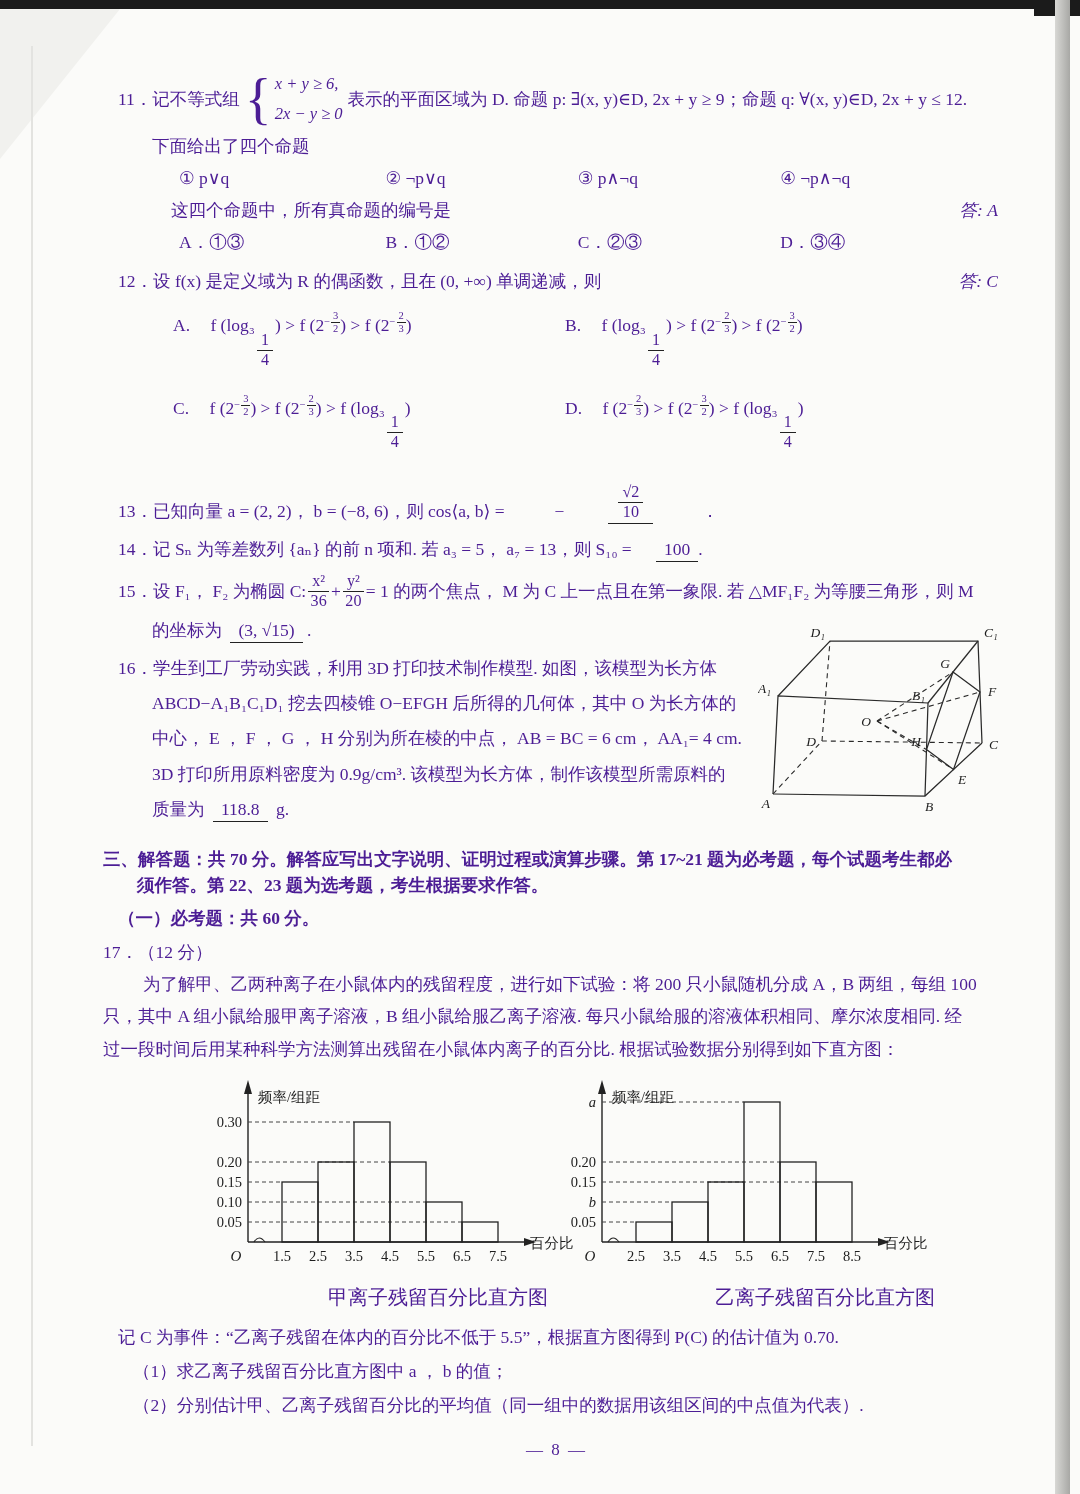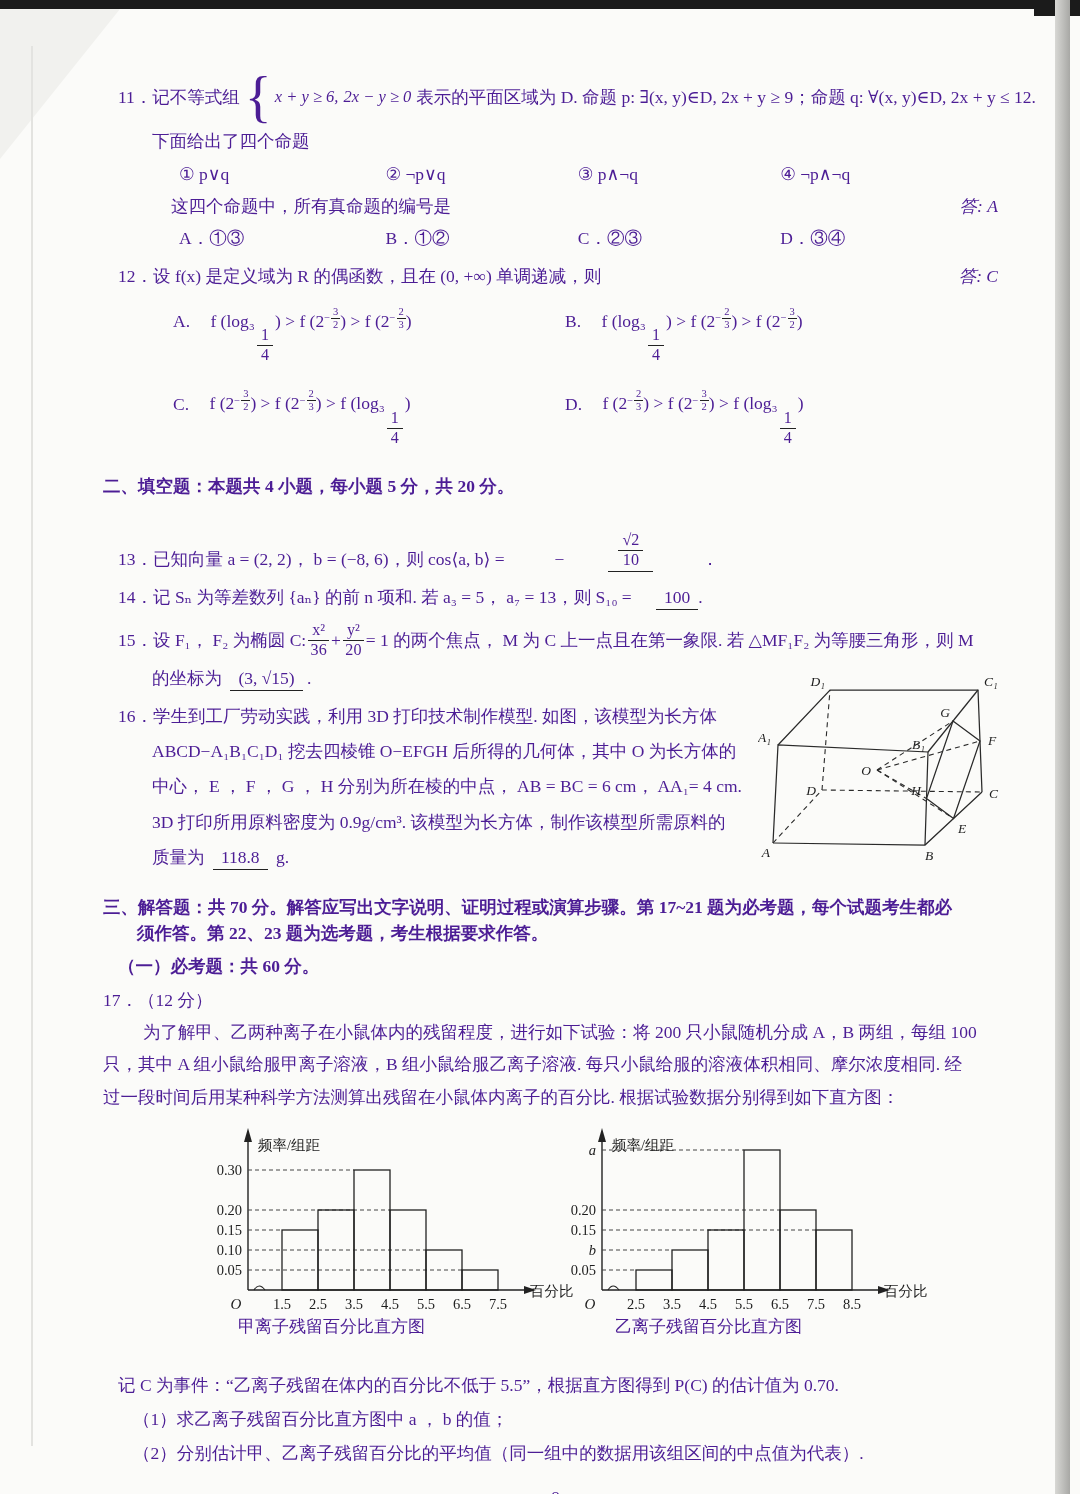--- a/index.html
+++ b/index.html
@@ -16,21 +16,21 @@
   .content{position:relative;padding:72px 70px 0 103px;font-size:17.5px;line-height:1.5;}
   .line{white-space:nowrap;}
   .bold{font-weight:700;}
   .rowflex{display:flex;justify-content:space-between;align-items:baseline;gap:24px;}
   .ansr{padding-right:12px;font-style:italic;}
   .qblock{margin-left:15px;}
   
   .sysline1{display:flex;align-items:center;white-space:nowrap;}
   .sys{display:inline-flex;align-items:center;margin:0 5px;}
   .brace{font-size:56px;font-weight:400;line-height:.9;margin-right:3px;}
-  .syslines{display:inline-flex;flex-direction:row;gap:5px;font-size:16.5px;font-style:italic;}
+  .syslines{display:inline-flex;flex-direction:column;gap:5px;font-size:16.5px;font-style:italic;}
   
   .row4{margin-left:53px;}
   .row4 span{display:inline-block;margin-left:8px;}
   .row4 span:nth-child(1){width:194px;}
   .row4 span:nth-child(2){width:180px;}
   .row4 span:nth-child(3){width:190px;}
   
   .frac{display:inline-flex;flex-direction:column;align-items:center;vertical-align:-0.85em;
         line-height:1.12;font-size:.92em;margin:0 2px;}
   .frac .fn{border-bottom:1.3px solid #222;padding:0 4px 1px;display:block;text-align:center;}
@@ -50,21 +50,21 @@
   .fig16 text{font-size:13.5px;font-style:italic;font-family:"Liberation Serif","DejaVu Serif",serif;fill:#1d1d1d;}
   .q16text{width:680px;}
   .q16text .line{margin-top:9px;}
   .ind{margin-left:34px;}
   
   .charts{position:relative;height:242px;margin-top:10px;}
   .hist-svg{position:absolute;top:0;}
   #hist0{left:99px;}
   #hist1{left:453px;}
   .hist-svg text{font-family:"Liberation Serif","DejaVu Serif",serif;fill:#1d1d1d;}
-  .hist-title{position:absolute;top:194px;text-align:left;font-size:17px;}
+  .hist-title{position:absolute;top:210px;text-align:right;font-size:20px;}
   #htitle0{left:135px;width:310px;}
   #htitle1{left:512px;width:320px;}
   .pageno{text-align:center;margin-top:18px;font-size:17px;letter-spacing:2px;}
   .mt6{margin-top:6px;} .mt8{margin-top:8px;} .mt10{margin-top:10px;} .mt12{margin-top:12px;}
   .mt14{margin-top:14px;} .mt24{margin-top:24px;} .mt26{margin-top:26px;}
 </style>
 </head>
 <body>
 
 <div class="page">
@@ -189,21 +189,20 @@
                 <span class="fd">2</span>
               </span>
             </sup><span>)</span><span> &gt; </span><span>f (log₃</span><span class="frac">
               <span class="fn">1</span>
               <span class="fd">4</span>
             </span><span>)</span>
         </div>
       </div>
     </div>
 
-    <div class="bold line mt26">二、填空题：本题共 4 小题，每小题 5 分，共 20 分。</div>
 
     <div class="qblock mt14 line" style="display:flex;align-items:flex-end;gap:40px;">
       <span>13．已知向量 a = (2, 2)， b = (−8, 6)，则 cos⟨a, b⟩ =</span>
       <span style="margin:0 4px 0 10px;">−</span>
       <span class="blank"><span class="frac" style="vertical-align:-0.8em;">
             <span class="fn">√2</span>
             <span class="fd">10</span>
           </span></span>
       <span style="margin-left:8px;">．</span>
     </div>

